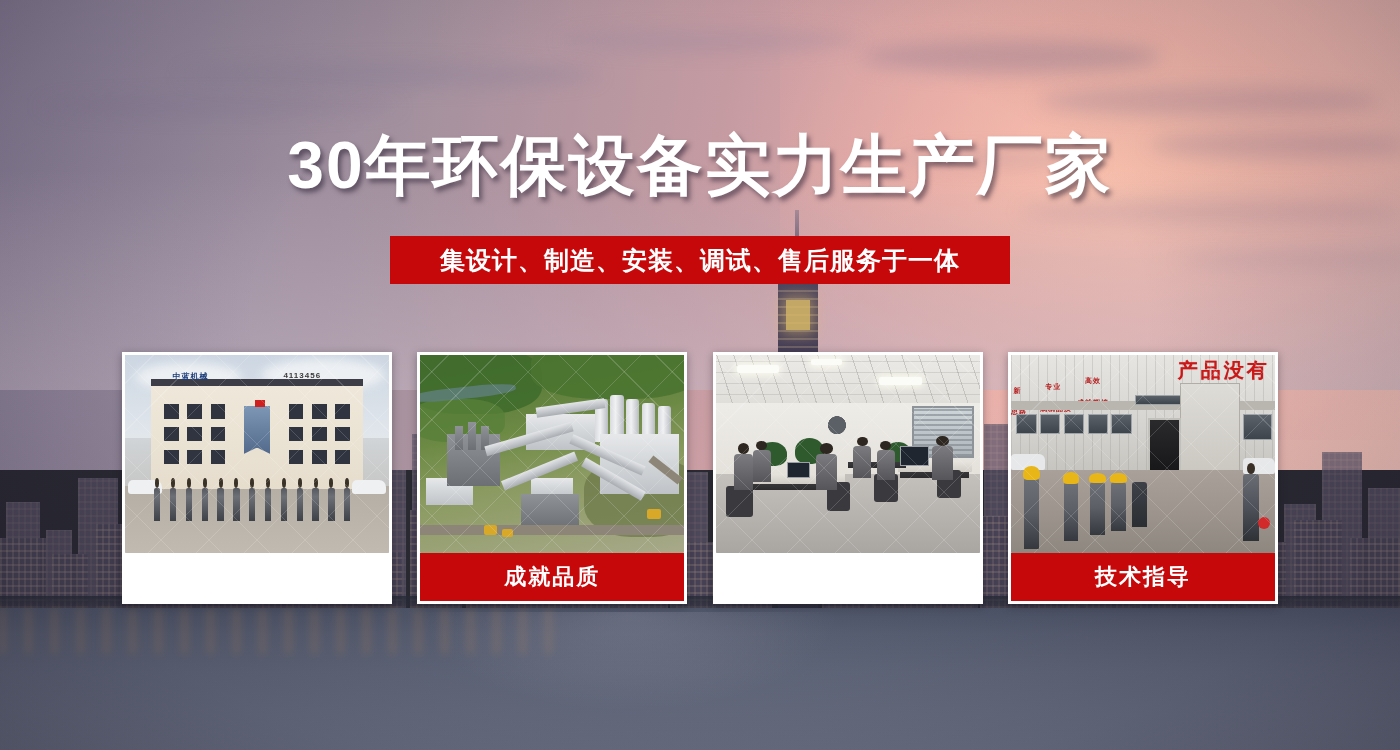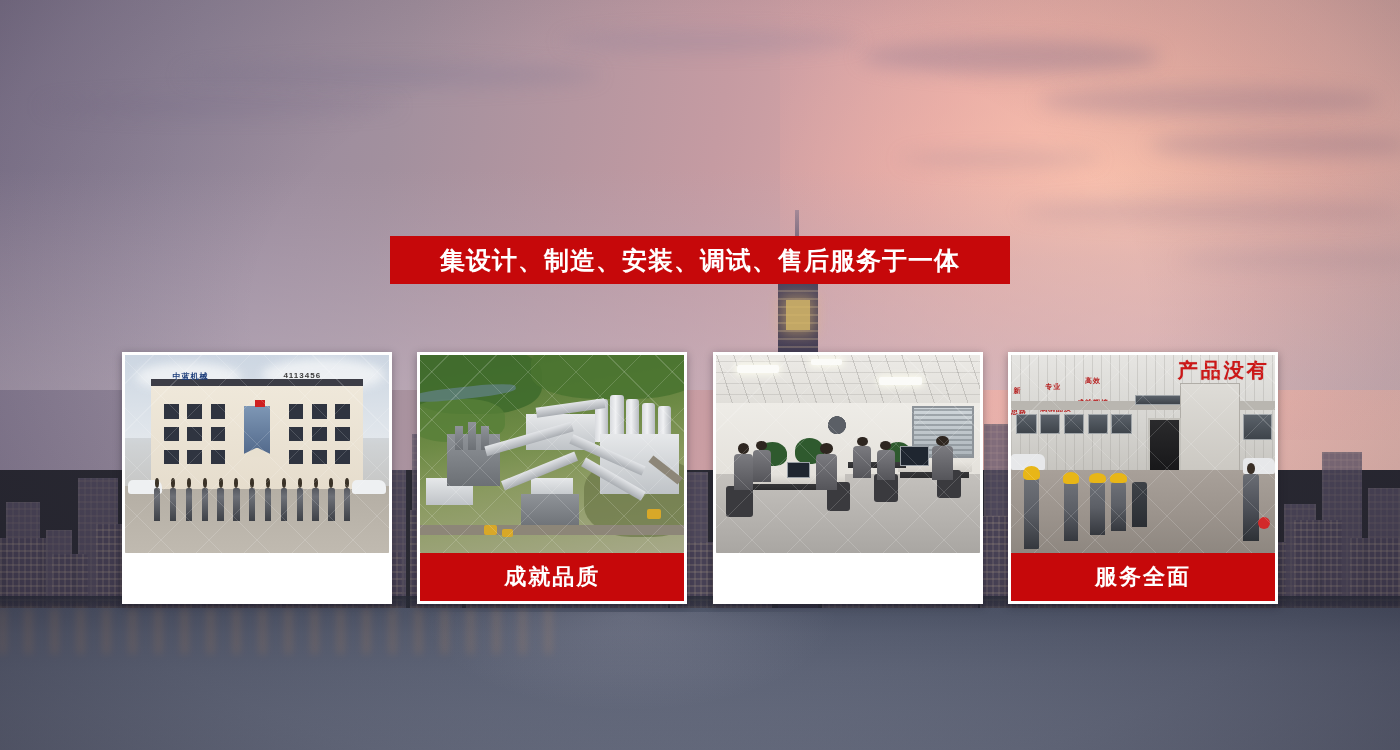--- a/index.html
+++ b/index.html
@@ -507,20 +507,21 @@
     <div class="lights2"></div>
   </div>
 
   <div class="water-edge"></div>
   <div class="water"></div>
   <div class="water-reflect"></div>
   <div class="water-sheen"></div>
 
   <div class="vignette"></div>
 
+  <div class="headline">30年环保设备实力生产厂家</div>
 
   <div class="subbanner">集设计、制造、安装、调试、售后服务于一体</div>
 
   <div class="cards">
 
     <div class="card">
       <div class="card-photo">
         <div class="p1">
           <div class="p1-sky"></div>
           <div class="p1-cloud" style="left:4%; top:4%; width:40%; height:14%;"></div>
@@ -702,17 +703,17 @@
           <div class="p4-worker" style="left:38%; bottom:11%; height:25%;">
             <div class="p4-helmet"></div>
           </div>
           <div class="p4-worker" style="left:46%; bottom:13%; height:23%; background: linear-gradient(180deg,#3e4248 0%, #2b2e33 100%);"></div>
 
           <div class="p4-boss"></div>
           <div class="p4-redhat"></div>
         </div>
         <div class="wm"></div>
       </div>
-      <div class="card-caption">服务全面</div>
+      <div class="card-caption">技术指导</div>
     </div>
 
   </div>
 </div>
 
 </body></html>

